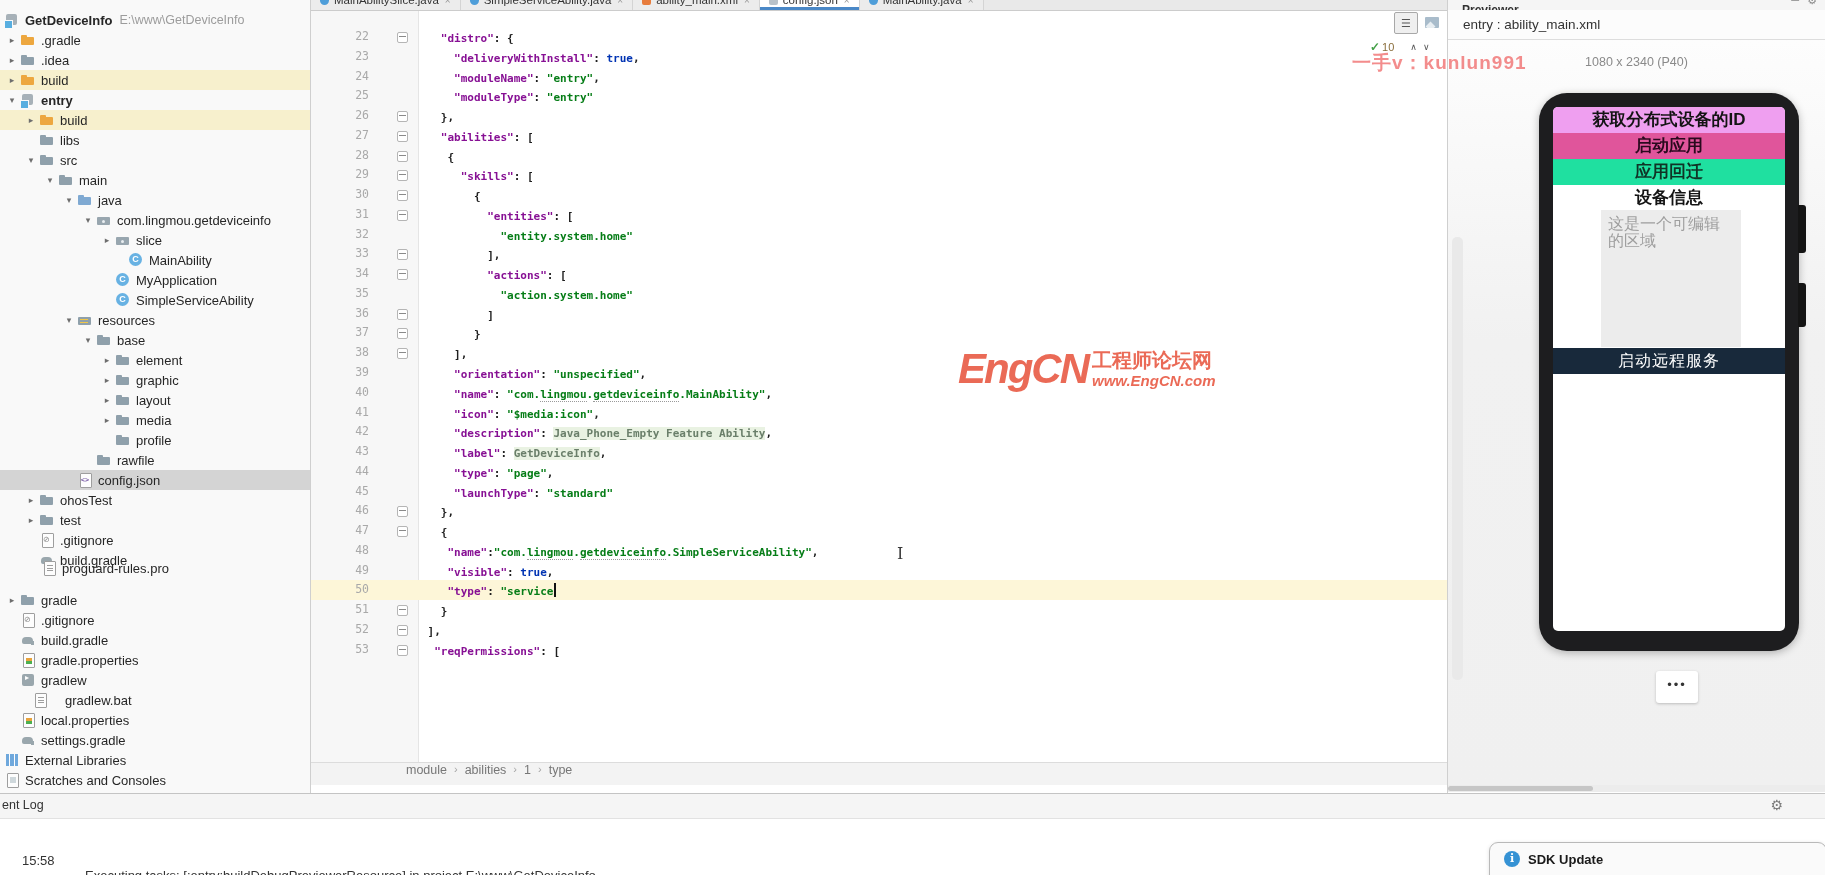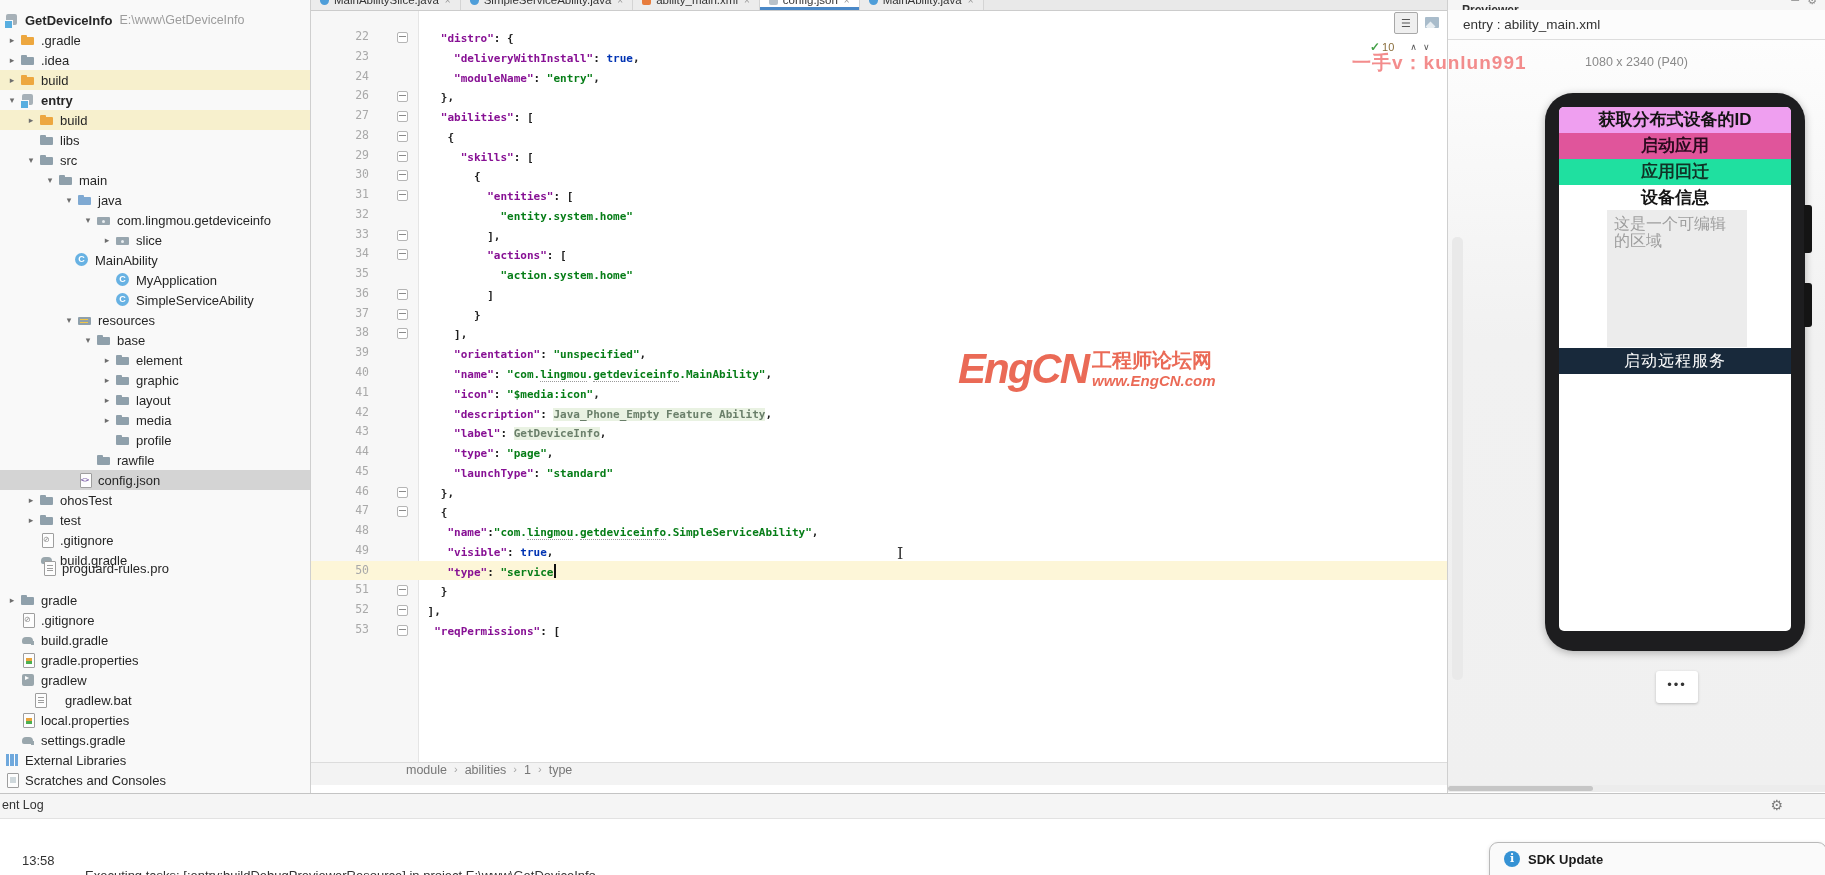--- a/index.html
+++ b/index.html
@@ -97,21 +97,21 @@
   #ibeam{position:absolute;left:897px;top:544px;z-index:7;font-family:"DejaVu Serif",serif;font-size:16px;color:#3a3a3a;pointer-events:none}
   
   #prev-sliver{position:absolute;left:1448px;top:0;width:377px;height:10px;background:#f5f5f5;border-bottom:1px solid #d8d8d8;overflow:hidden;z-index:2}
   #prev-sliver .ttl{margin:-7px 0 0 14px;font-size:12px;font-weight:bold;color:#333;display:inline-block}
   #prev-sliver .frag{position:absolute;top:-6px;color:#8a8a8a;font-size:11px}
   #prev-header{position:absolute;left:1448px;top:10px;width:377px;height:30px;background:#fcfcfc;border-bottom:1px solid #dddddd;
       display:flex;align-items:center;padding-left:15px;box-sizing:border-box;font-size:13.5px;color:#333;z-index:2}
   #prev-body{position:absolute;left:1448px;top:40px;width:377px;height:745px;background:linear-gradient(180deg,#fdfdfd 0,#f1f1f1 300px,#f0f0f0 100%);overflow:hidden}
   #prev-scroll-v{position:absolute;left:4px;top:197px;width:11px;height:443px;background:#e9e9e9;border-radius:5px}
   #prev-res{position:absolute;left:0;top:15px;width:100%;text-align:center;font-size:12.5px;color:#8a8a8a}
-  #phone{position:absolute;left:97px;top:53px;width:260px;height:558px;background:#1d1d1f;border-radius:28px;box-shadow:0 2px 8px rgba(0,0,0,.28)}
+  #phone{position:absolute;left:91px;top:53px;width:260px;height:558px;background:#1d1d1f;border-radius:28px;box-shadow:0 2px 8px rgba(0,0,0,.28)}
   #phone .btn-side{position:absolute;right:-7px;width:8px;background:#141414;border-radius:0 3px 3px 0}
   #screen{position:absolute;left:14px;top:14px;width:232px;height:524px;background:#fff;border-radius:5px;overflow:hidden}
   .prow{height:26px;line-height:26px;text-align:center;font-size:17px;font-weight:bold;color:#141414;overflow:hidden}
   #ptext{position:absolute;left:48px;top:103px;width:140px;height:137px;background:#ececec;
       font-size:16px;color:#9e9e9e;padding:5px 7px;box-sizing:border-box;line-height:17px}
   #pservice{position:absolute;left:0;top:241px;width:232px;height:26px;line-height:26px;text-align:center;font-size:16px;letter-spacing:1px}
   #more-btn{position:absolute;left:208px;top:631px;width:42px;height:32px;background:#fff;border-radius:3px;
       box-shadow:0 1px 3px rgba(0,0,0,.22);text-align:center;line-height:28px;font-size:13px;letter-spacing:2px;color:#333}
   #prev-scroll-h{position:absolute;left:1448px;top:785px;width:377px;height:7px;background:#ececec;z-index:3}
   #prev-scroll-h .thumb{position:absolute;left:0;top:1px;width:145px;height:5px;background:#c6c6c6;border-radius:3px}
@@ -194,21 +194,21 @@
         <div class="trow" style="top: 210px; padding-left: 80px;">
           <span class="chv">▾</span>
           <span class="tic tic-pkg"></span>
           <span class="tlabel">com.lingmou.getdeviceinfo</span>
         </div>
         <div class="trow" style="top: 230px; padding-left: 99px;">
           <span class="chv">▸</span>
           <span class="tic tic-pkg"></span>
           <span class="tlabel">slice</span>
         </div>
-        <div class="trow" style="top: 250px; padding-left: 58px;">
+        <div class="trow" style="top: 250px; padding-left: 112px;">
           <span class="chv"></span>
           <span class="tic tic-class"></span>
           <span class="tlabel">MainAbility</span>
         </div>
         <div class="trow" style="top: 270px; padding-left: 99px;">
           <span class="chv"></span>
           <span class="tic tic-class"></span>
           <span class="tlabel">MyApplication</span>
         </div>
         <div class="trow" style="top: 290px; padding-left: 99px;">
@@ -375,20 +375,21 @@
         </div>
       </div>
     </div>
 
   <div id="editor">
     <div id="gutterbg"></div>
     <div id="lines">
         <div class="cl"><span class="num">22</span><span class="fold"></span><span class="code" style="padding-left: 3ch;"><span class="tk-k">"distro"</span><span class="tk-p">: {</span></span></div>
         <div class="cl"><span class="num">23</span><span class="code" style="padding-left: 5ch;"><span class="tk-k">"deliveryWithInstall"</span><span class="tk-p">: </span><span class="tk-b">true</span><span class="tk-p">,</span></span></div>
         <div class="cl"><span class="num">24</span><span class="code" style="padding-left: 5ch;"><span class="tk-k">"moduleName"</span><span class="tk-p">: </span><span class="tk-s">"entry"</span><span class="tk-p">,</span></span></div>
+        <div class="cl"><span class="num">25</span><span class="code" style="padding-left: 5ch;"><span class="tk-k">"moduleType"</span><span class="tk-p">: </span><span class="tk-s">"entry"</span></span></div>
         <div class="cl"><span class="num">26</span><span class="fold"></span><span class="code" style="padding-left: 3ch;"><span class="tk-p">},</span></span></div>
         <div class="cl"><span class="num">27</span><span class="fold"></span><span class="code" style="padding-left: 3ch;"><span class="tk-k">"abilities"</span><span class="tk-p">: [</span></span></div>
         <div class="cl"><span class="num">28</span><span class="fold"></span><span class="code" style="padding-left: 4ch;"><span class="tk-p">{</span></span></div>
         <div class="cl"><span class="num">29</span><span class="fold"></span><span class="code" style="padding-left: 6ch;"><span class="tk-k">"skills"</span><span class="tk-p">: [</span></span></div>
         <div class="cl"><span class="num">30</span><span class="fold"></span><span class="code" style="padding-left: 8ch;"><span class="tk-p">{</span></span></div>
         <div class="cl"><span class="num">31</span><span class="fold"></span><span class="code" style="padding-left: 10ch;"><span class="tk-k">"entities"</span><span class="tk-p">: [</span></span></div>
         <div class="cl"><span class="num">32</span><span class="code" style="padding-left: 12ch;"><span class="tk-s">"entity.system.home"</span></span></div>
         <div class="cl"><span class="num">33</span><span class="fold"></span><span class="code" style="padding-left: 10ch;"><span class="tk-p">],</span></span></div>
         <div class="cl"><span class="num">34</span><span class="fold"></span><span class="code" style="padding-left: 10ch;"><span class="tk-k">"actions"</span><span class="tk-p">: [</span></span></div>
         <div class="cl"><span class="num">35</span><span class="code" style="padding-left: 12ch;"><span class="tk-s">"action.system.home"</span></span></div>
@@ -476,21 +477,21 @@
   <div id="prev-scroll-h">
     <div class="thumb"></div>
   </div>
 
   <div id="eventlog">
     <div id="el-header">
       <span id="el-tab">ent Log</span>
       <span id="el-gear">⚙</span>
     </div>
     <div id="el-msg">
-      <span class="time">13:58</span>
+      <span class="time">15:58</span>
       <span class="txt">Executing tasks: [:entry:buildDebugPreviewerResource] in project E:\www\GetDeviceInfo</span>
     </div>
   </div>
 
   <div id="balloon">
     <span class="info">i</span>
     <span class="btitle">SDK Update</span>
 
   </div>
 

